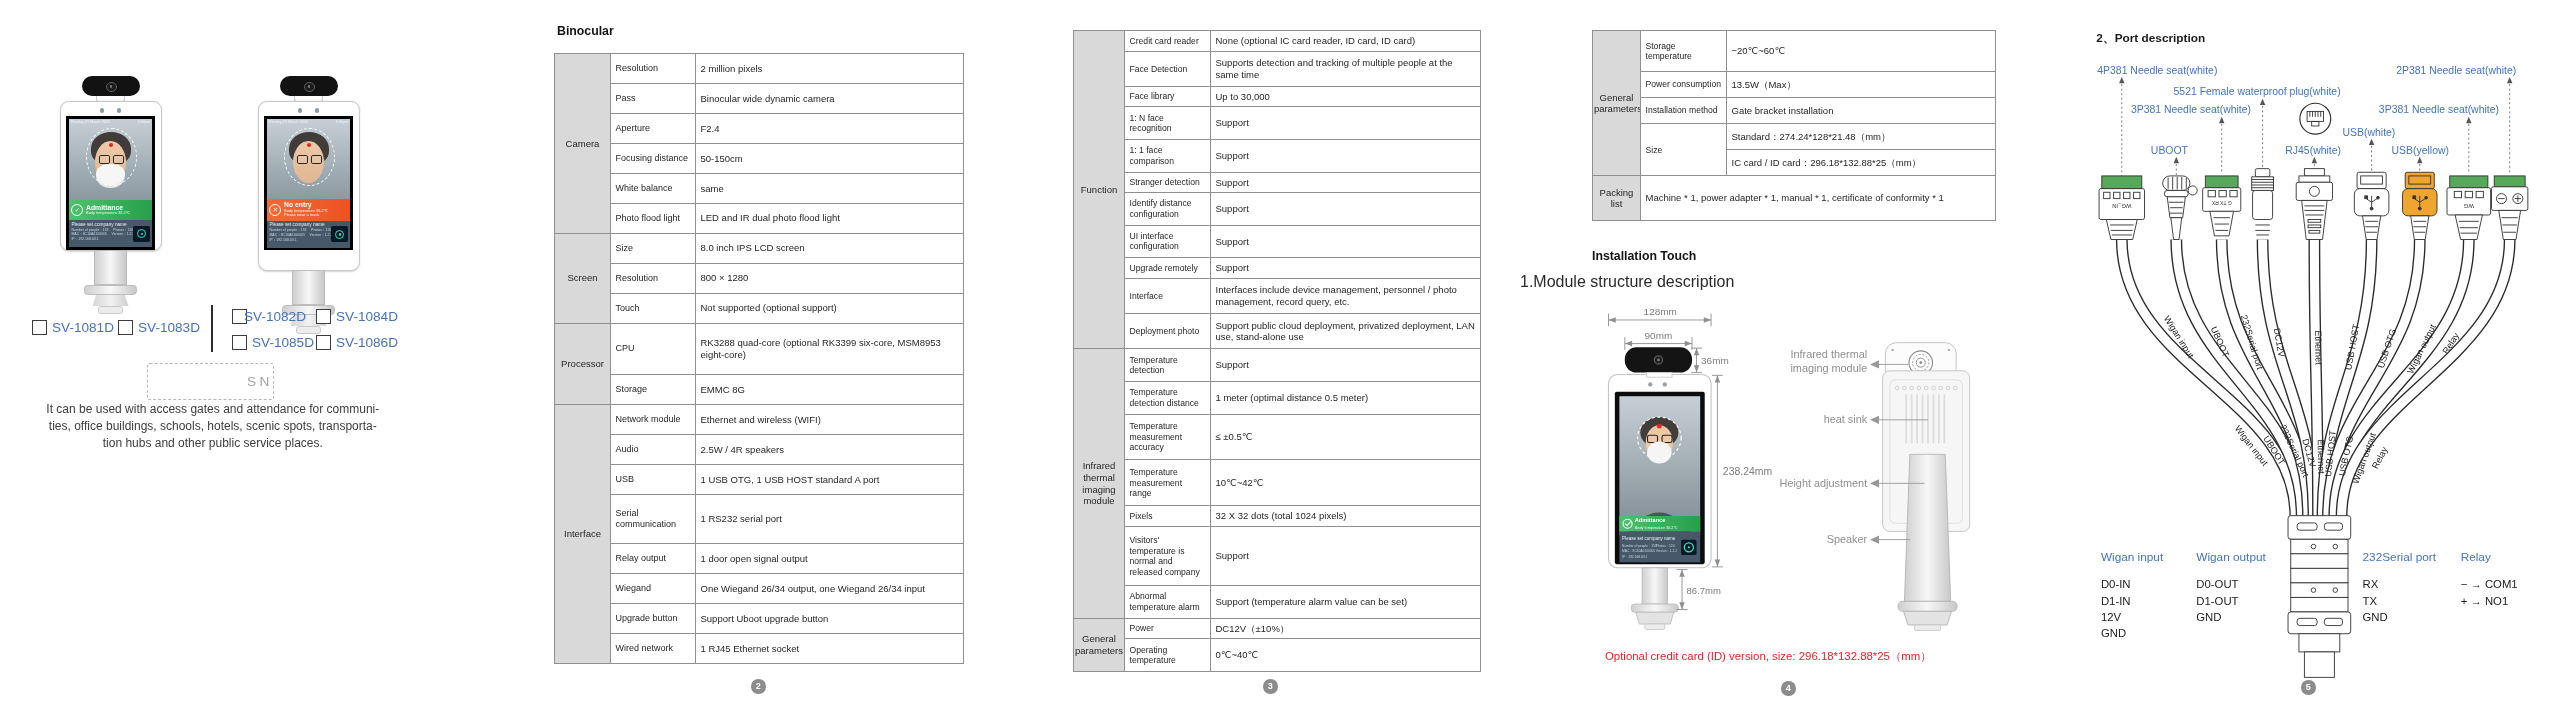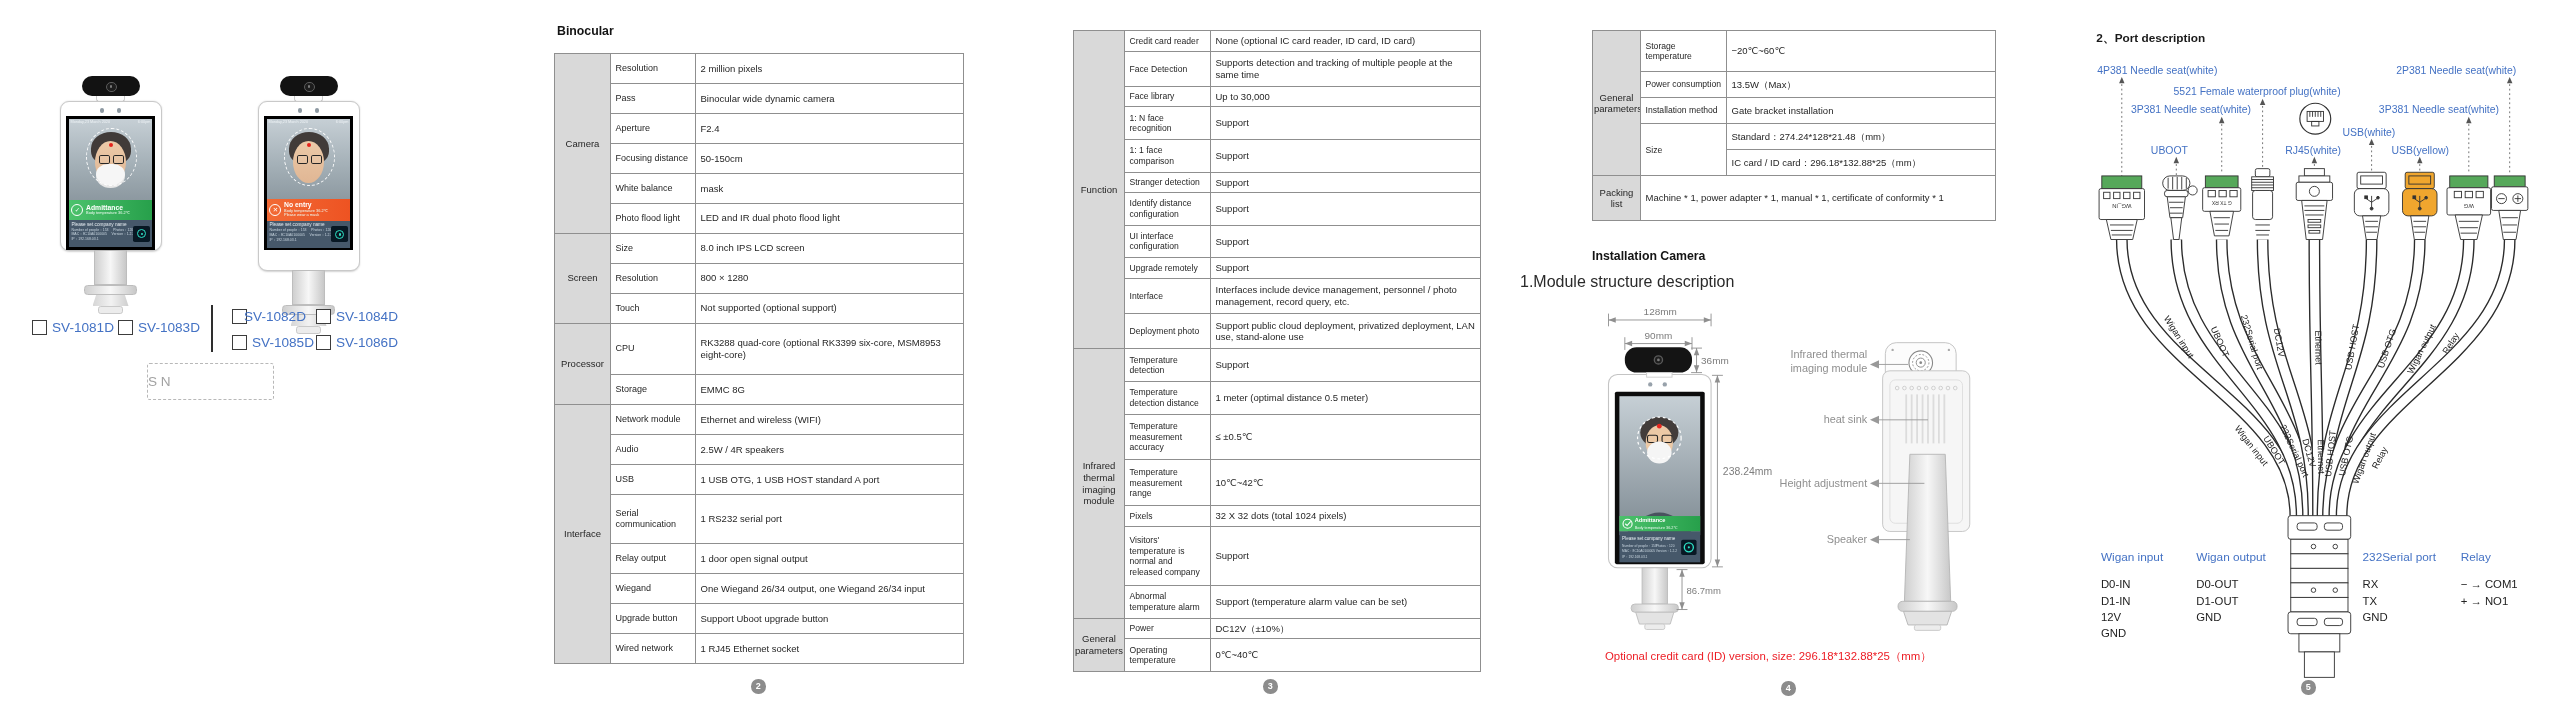--- a/index.html
+++ b/index.html
@@ -41,21 +41,21 @@
   .scan:after{content:"";position:absolute;left:7.3px;top:7.3px;width:2.3px;height:2.3px;border-radius:50%;background:#2de2c6;}
   .nfc{height:17.3px;display:flex;align-items:center;justify-content:center;gap:1.8px;color:#fff;font-size:10px;background:transparent;}
   .nfc .card{width:9px;height:6.4px;border:1.1px solid #fff;border-radius:0.9px;transform:rotate(-18deg);display:inline-block;}
   .pole{width:31px;height:33px;background:linear-gradient(90deg,#cfcfcf,#f7f7f7 50%,#c8c8c8);border:0.9px solid #bdbdbd;margin-top:-0.9px;}
   .flange{width:51px;height:8.2px;border-radius:3.6px;background:linear-gradient(90deg,#cfcfcf,#f7f7f7 50%,#c8c8c8);border:0.9px solid #bdbdbd;}
   .nut{width:36px;height:11px;background:linear-gradient(90deg,#d6d6d6,#f2f2f2 50%,#cecece);clip-path:polygon(10% 0,90% 0,100% 100%,0 100%);}
   .disc{width:23.6px;height:5.5px;border-radius:2.7px;background:#ececec;border:0.9px solid #c9c9c9;}
   .cbx{position:absolute;width:14.5px;height:14.5px;border:1.5px solid #3c3c3c;background:#fff;box-sizing:border-box;}
   .cblbl{position:absolute;font-size:13.6px;color:#4472c4;white-space:nowrap;}
   .vdiv{position:absolute;left:211px;top:305px;width:1.8px;height:47px;background:#2e2e2e;}
-  .snbox{position:absolute;left:147px;top:363px;width:125px;height:35px;border:1.5px dashed #b8b8b8;border-radius:2.7px;display:flex;align-items:center;justify-content:flex-start;color:#a2a2a2;font-size:13.6px;letter-spacing:3.6px;}
+  .snbox{position:absolute;left:147px;top:363px;width:125px;height:35px;border:1.5px dashed #b8b8b8;border-radius:2.7px;display:flex;align-items:center;justify-content:flex-end;color:#a2a2a2;font-size:13.6px;letter-spacing:3.6px;}
   .desc{position:absolute;left:7.3px;top:401px;width:411px;text-align:center;font-size:12px;line-height:1.42;color:#3d3d3d;}
   
   table.spec{position:absolute;border-collapse:collapse;table-layout:fixed;background:#fff;}
   .spec td{border:0.9px solid #8f8f8f;font-size:9.5px;color:#262626;padding:1.8px 4.5px;line-height:1.22;vertical-align:middle;overflow:hidden;}
   .spec td.g{background:#d9d9d9;text-align:center;padding:1.8px 0.9px;}
   .spec td.n{font-size:9px;}
   .spec.sp3 td.n{font-size:8.6px;}
   .hdr{position:absolute;font-weight:bold;color:#141414;white-space:nowrap;}
   .h-params{left:557px;top:23.6px;font-size:12.3px;}
   .h-install{left:1592px;top:249px;font-size:12.3px;}
@@ -200,20 +200,25 @@
   <span class="cbx" style="left:316px;top:309px;"></span>
   <span class="cblbl" style="left:336px;top:309px;">SV-1084D</span>
   <span class="cbx" style="left:232px;top:335px;"></span>
   <span class="cblbl" style="left:252px;top:335px;">SV-1085D</span>
   <span class="cbx" style="left:316px;top:335px;"></span>
   <span class="cblbl" style="left:336px;top:335px;">SV-1086D</span>
 
   <div class="snbox">
       <span>SN</span>
     </div>
+  <div class="desc">
+    <div>It can be used with access gates and attendance for communi-</div>
+    <div>ties, office buildings, schools, hotels, scenic spots, transporta-</div>
+    <div>tion hubs and other public service places.</div>
+  </div>
 
   <div class="hdr h-params">Binocular</div>
   <table class="spec" style="left:554px;top:53px;width:410px;height:611px;">
     <colgroup>
         <col style="width:56px">
         <col style="width:85px">
         <col>
       </colgroup>
     <tbody>
         <tr>
@@ -228,21 +233,21 @@
     <tr>
           <td class="n">Aperture</td>
           <td>F2.4</td>
         </tr>
     <tr>
           <td class="n">Focusing distance</td>
           <td>50-150cm</td>
         </tr>
     <tr>
           <td class="n">White balance</td>
-          <td>mask</td>
+          <td>same</td>
         </tr>
     <tr>
           <td class="n">Photo flood light</td>
           <td>LED and IR dual photo flood light</td>
         </tr>
     <tr>
           <td class="g" rowspan="3">Screen</td>
         <td class="n">Size</td>
           <td>8.0 inch IPS LCD screen</td>
         </tr>
@@ -425,21 +430,21 @@
     <tr>
           <td>IC card / ID card：296.18*132.88*25（mm）</td>
         </tr>
     <tr>
           <td class="g">Packing list</td>
         <td colspan="2">Machine * 1, power adapter * 1, manual * 1, certificate of conformity * 1</td>
         </tr>
   </tbody>
     </table>
 
-  <div class="hdr h-install">Installation Camera</div>
+  <div class="hdr h-install">Installation Touch</div>
   <div class="hdr h-install-sub">1.Module structure description</div>
 
   <svg style="left:1590px;top:300px;" width="509" height="354" viewBox="0 0 560 390">
     <defs>
       <linearGradient id="ph" x1="0" y1="0" x2="0" y2="1">
           <stop offset="0" stop-color="#c6cfd5"></stop>
           <stop offset="1" stop-color="#7f8b93"></stop>
         </linearGradient>
       <linearGradient id="grn" x1="0" y1="0" x2="1" y2="0">
           <stop offset="0" stop-color="#4cc26c"></stop>

